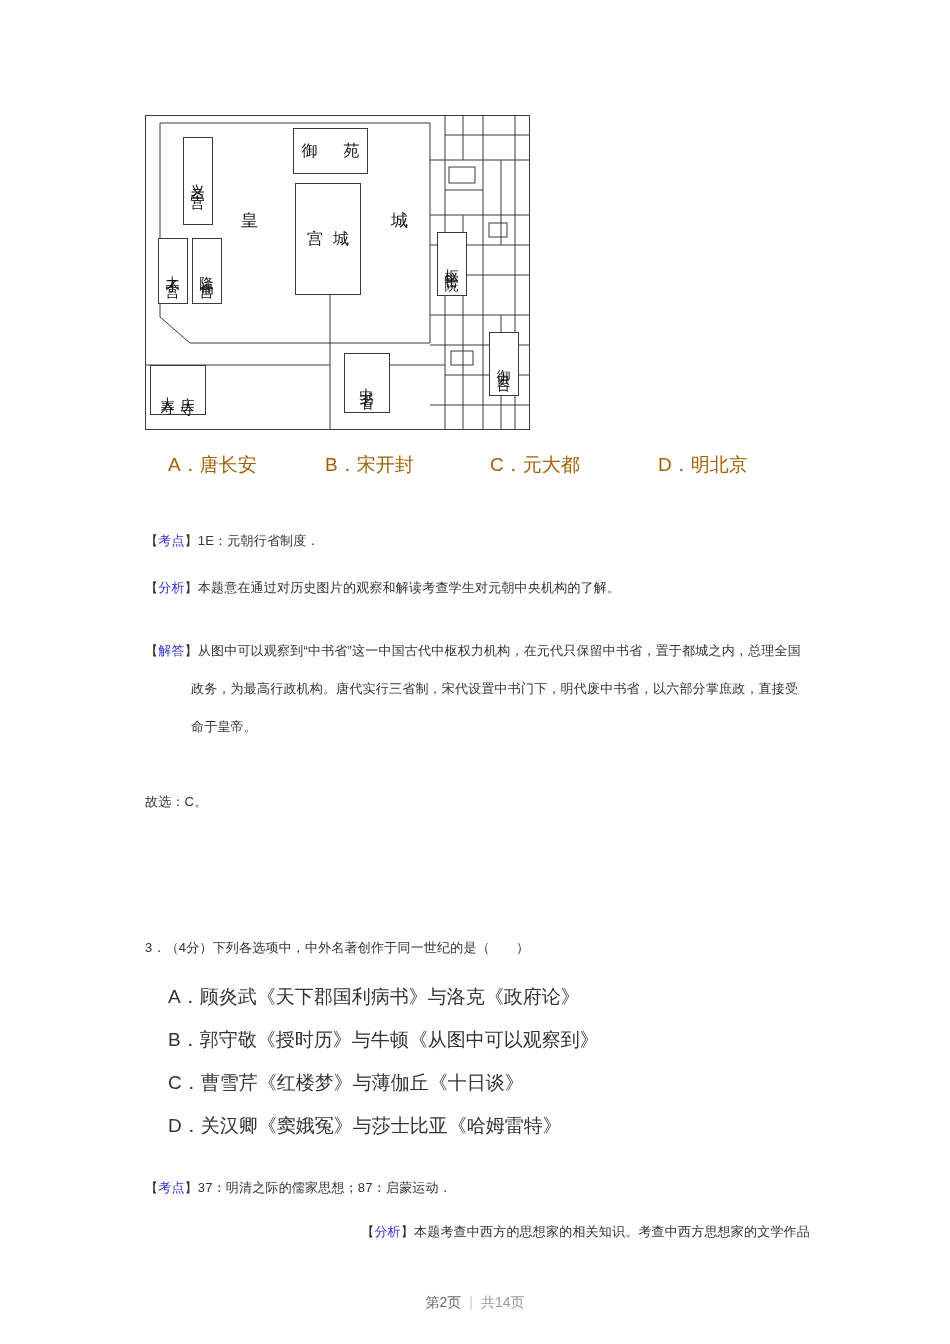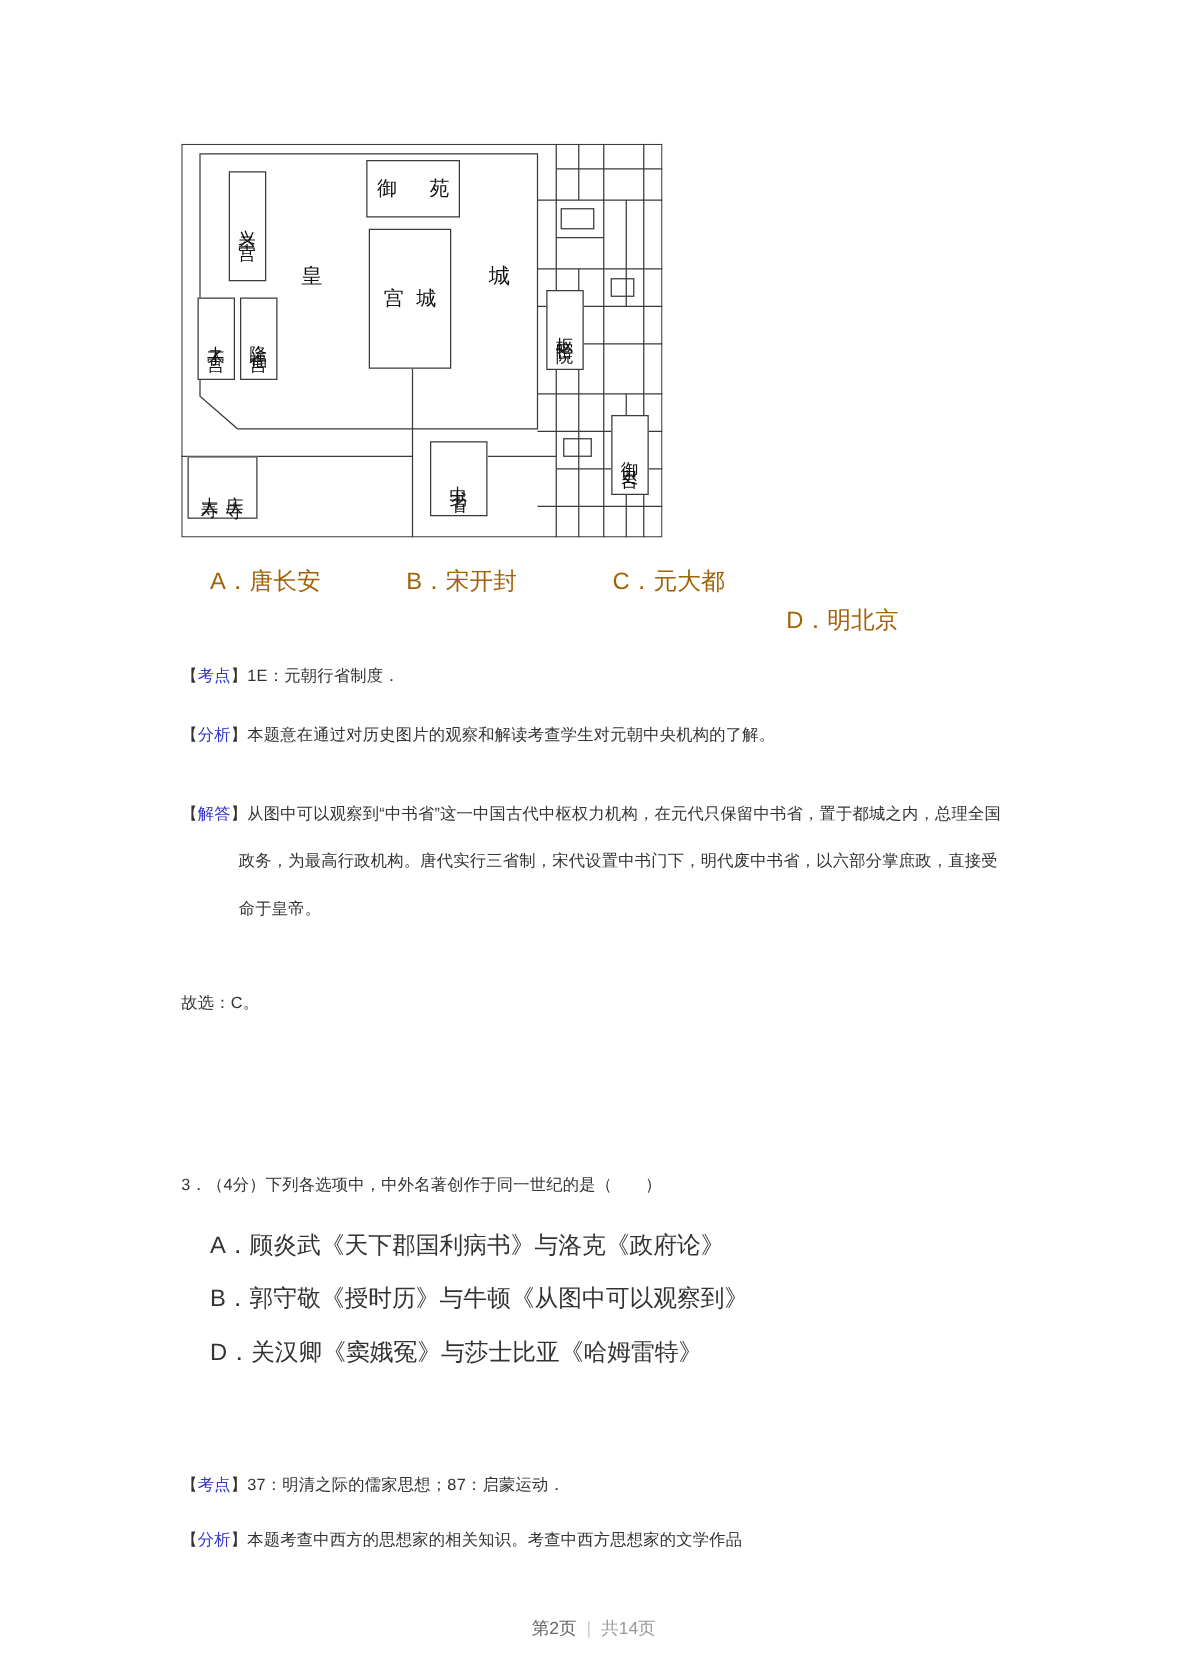--- a/index.html
+++ b/index.html
@@ -116,21 +116,21 @@
 
     <div class="mbox" style="left:344px;top:217px;width:30px;height:64px;">
       <span class="vtext2">御史台</span>
     </div>
   </div>
 
   <div class="abs optrow" style="left:145px;top:452px;width:690px;height:28px;">
     <span class="abs" style="left:23px;">A．唐长安</span>
     <span class="abs" style="left:180px;">B．宋开封</span>
     <span class="abs" style="left:345px;">C．元大都</span>
-    <span class="abs" style="left:484px;margin-top:31px;">D．明北京</span>
+    <span class="abs" style="left:513px;">D．明北京</span>
   </div>
 
   <p class="abs para hang" style="left:145px;top:521px;width:665px;">
     <span class="bk">【</span><span class="lbl">考点</span><span class="bk">】</span><span>1E：元朝行省制度．</span>
   </p>
 
   <p class="abs para hang" style="left:145px;top:566px;width:665px;line-height:44px;">
     <span class="bk">【</span><span class="lbl">分析</span><span class="bk">】</span><span>本题意在通过对历史图片的观察和解读考查学生对元朝中央机构的了解。</span>
   </p>
 
@@ -139,28 +139,29 @@
   </p>
 
   <p class="abs para" style="left:145px;top:782px;">故选：C。</p>
 
 
   <p class="abs para" style="left:145px;top:928px;white-space:nowrap;">3．（4分）下列各选项中，中外名著创作于同一世纪的是（　　）</p>
 
   <div class="abs q3opts" style="left:168px;top:975px;">
     <div>A．顾炎武《天下郡国利病书》与洛克《政府论》</div>
     <div>B．郭守敬《授时历》与牛顿《从图中可以观察到》</div>
+    <div>C．曹雪芹《红楼梦》与薄伽丘《十日谈》</div>
     <div>D．关汉卿《窦娥冤》与莎士比亚《哈姆雷特》</div>
   </div>
 
   <p class="abs para hang" style="left:145px;top:1168px;width:665px;">
     <span class="bk">【</span><span class="lbl">考点</span><span class="bk">】</span><span>37：明清之际的儒家思想；87：启蒙运动．</span>
   </p>
 
-  <p class="abs para hang" style="left:145px;top:1212px;width:665px;">
+  <p class="abs para hang" style="left:145px;top:1212px;width:665px;text-align:right;">
     <span class="bk">【</span><span class="lbl">分析</span><span class="bk">】</span><span>本题考查中西方的思想家的相关知识。考查中西方思想家的文学作品</span>
   </p>
 
   <div class="abs footer" style="left:0;top:1294px;">
     <span class="cur">第2页</span><span class="sep">|</span><span>共14页</span>
   </div>
 
 </div>
 
 </body></html>

